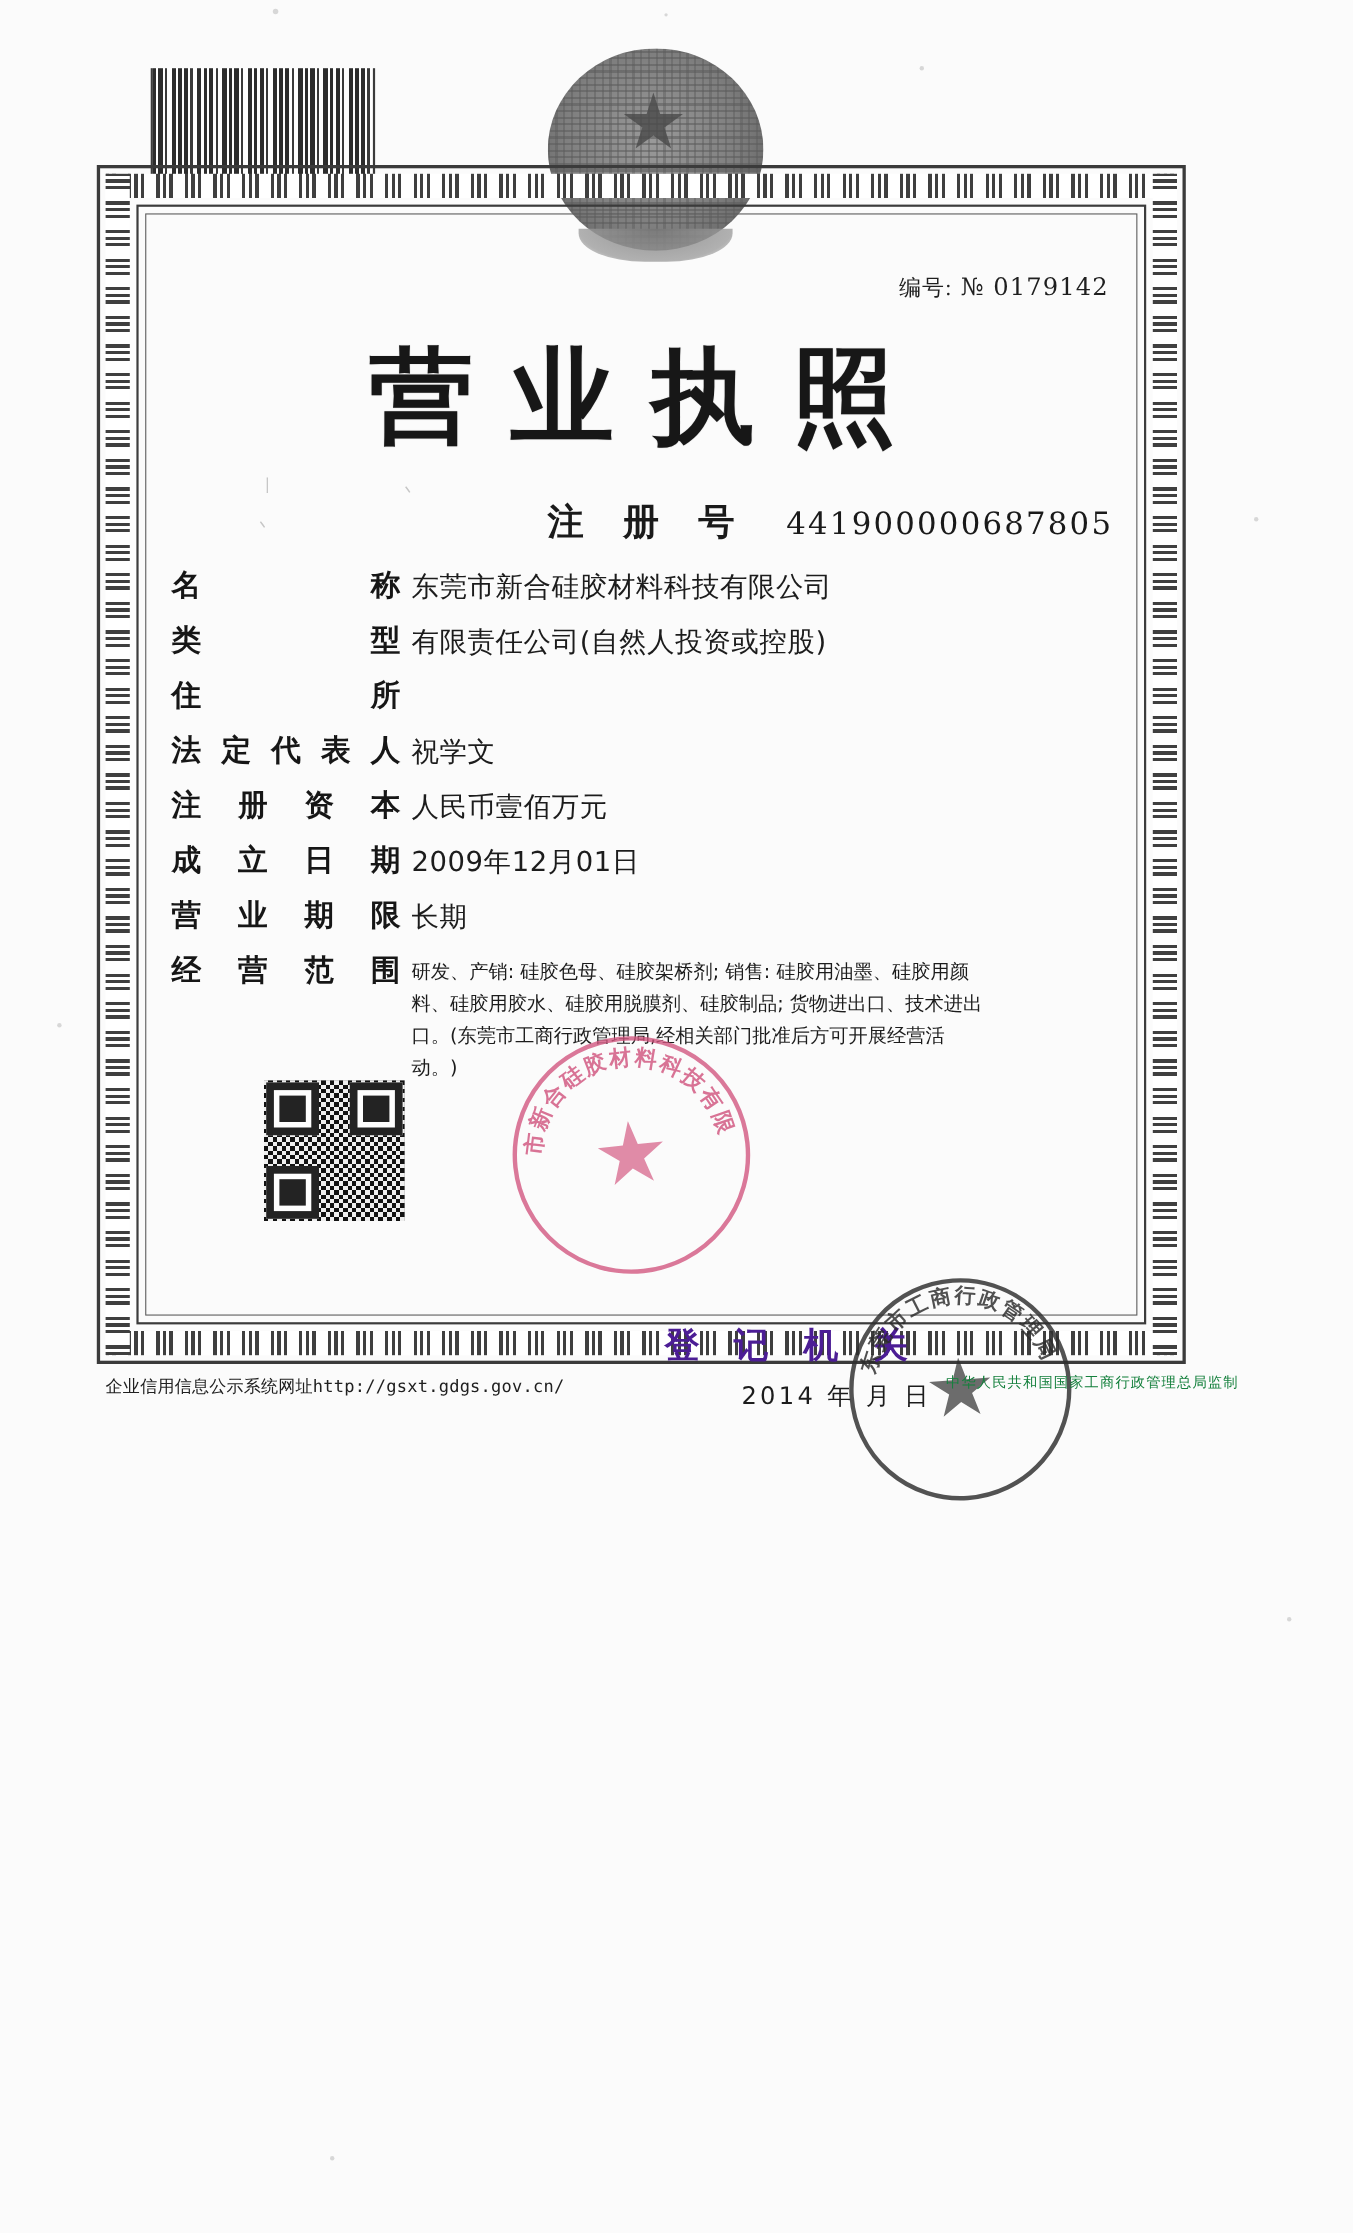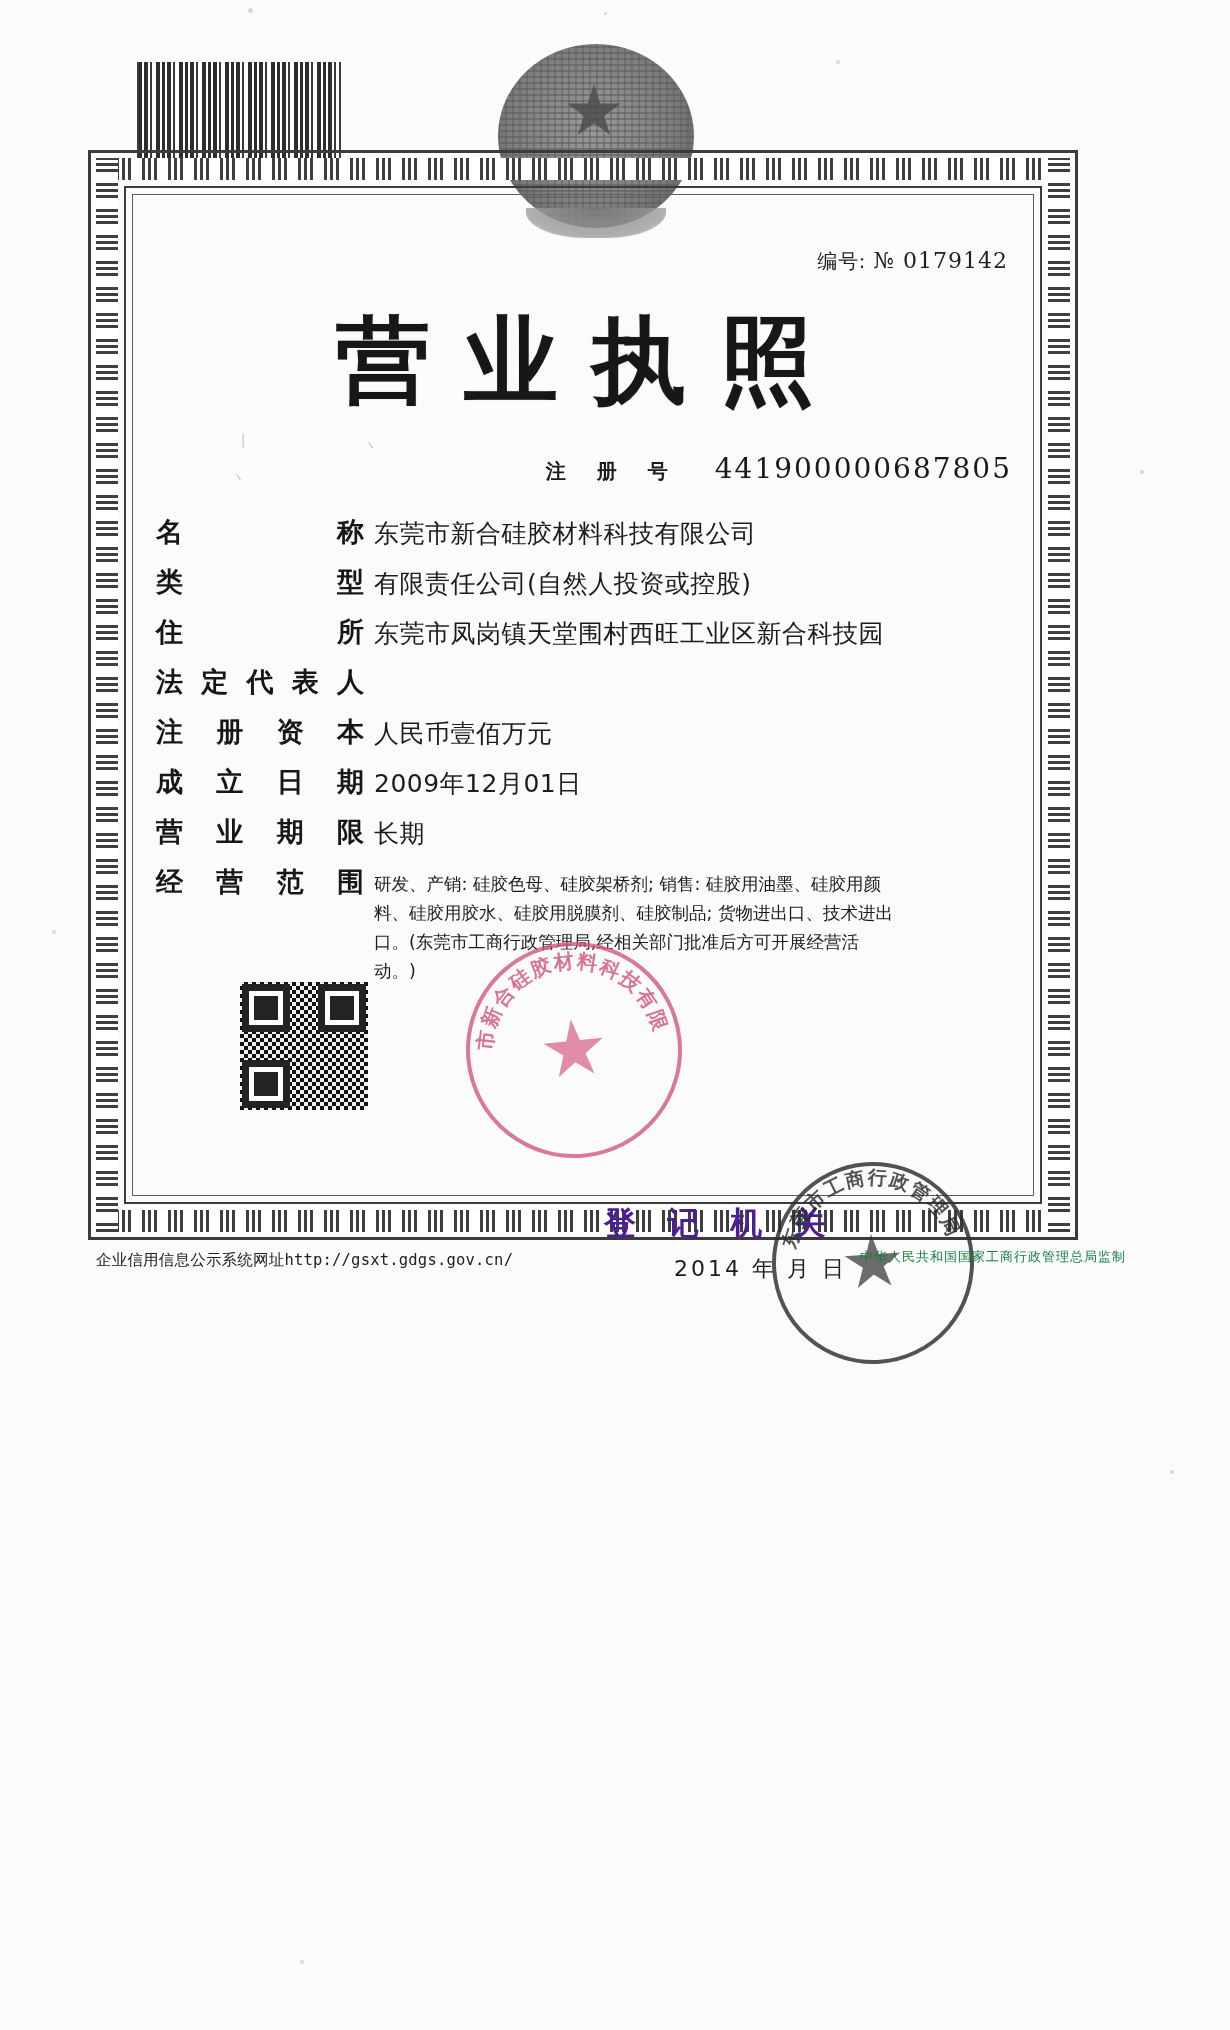--- a/index.html
+++ b/index.html
@@ -165,21 +165,21 @@
   }
 
   #reg-no-row {
     position: absolute;
     left: 0; right: 10px;
     top: 250px;
     text-align: right;
     white-space: nowrap;
   }
   #reg-no-row .reg-label {
-    font-size: 20px;
+    font-size: 33px;
     font-weight: bold;
     letter-spacing: 12px;
     color: #1a1a1a;
   }
   #reg-no-row .reg-value {
     font-family: "DejaVu Serif", "Liberation Serif", serif;
     font-size: 28px;
     letter-spacing: 2px;
     color: #1a1a1a;
     margin-left: 30px;
@@ -441,31 +441,31 @@
             <span>型</span>
           </div>
           <div class="field-value">有限责任公司(自然人投资或控股)</div>
         </div>
 
         <div class="field-row">
           <div class="field-label">
             <span>住</span>
             <span>所</span>
           </div>
-          <div class="field-value">东莞市凤岗镇天堂围村西旺工业区新合科技园</div>
         </div>
 
         <div class="field-row">
           <div class="field-label">
             <span>法</span>
             <span>定</span>
             <span>代</span>
             <span>表</span>
             <span>人</span>
           </div>
+          <div class="field-value">祝学文</div>
         </div>
 
         <div class="field-row">
           <div class="field-label">
             <span>注</span>
             <span>册</span>
             <span>资</span>
             <span>本</span>
           </div>
           <div class="field-value">人民币壹佰万元</div>

